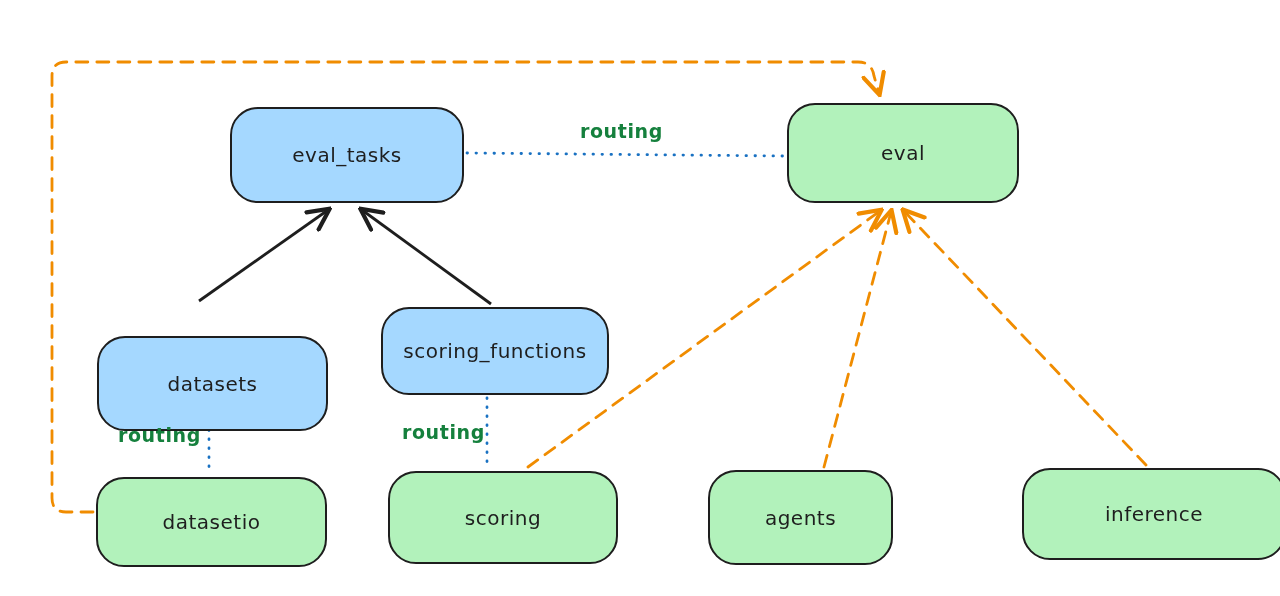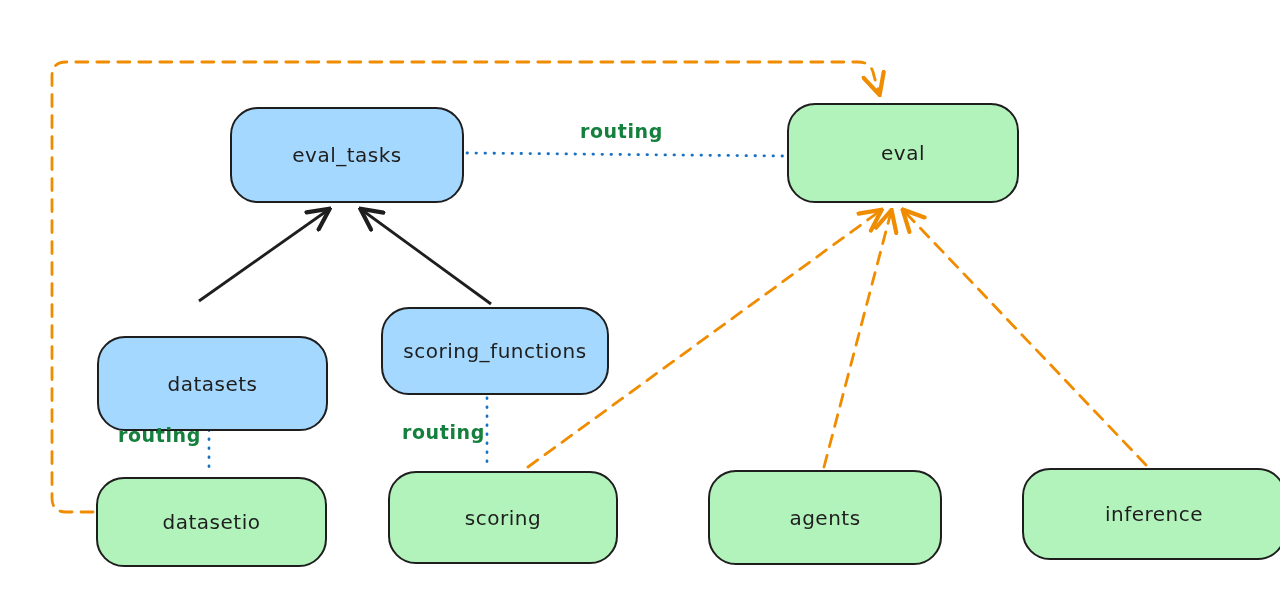--- a/index.html
+++ b/index.html
@@ -63,21 +63,21 @@
   <div class="node node-green" style="left:787px; top:103px; width:232px; height:100px;">eval</div>
 
   <div class="node node-blue" style="left:97px; top:304px; width:231px; height:95px;margin-top:32px;">datasets</div>
 
   <div class="node node-blue" style="left:381px; top:307px; width:228px; height:88px;">scoring_functions</div>
 
   <div class="node node-green" style="left:96px; top:477px; width:231px; height:90px;">datasetio</div>
 
   <div class="node node-green" style="left:388px; top:471px; width:230px; height:93px;">scoring</div>
 
-  <div class="node node-green" style="left:708px; top:470px; width:234px; height:95px;">agents</div>
+  <div class="node node-green" style="left:708px; top:470px; width:185px; height:95px;">agents</div>
 
   <div class="node node-green" style="left:1022px; top:468px; width:264px; height:92px;">inference</div>
 
   <div class="routing-label" style="left:580px; top:120px;">routing</div>
 
   <div class="routing-label" style="left:118px; top:424px;">routing</div>
 
   <div class="routing-label" style="left:402px; top:421px;">routing</div>
 
 </div>

